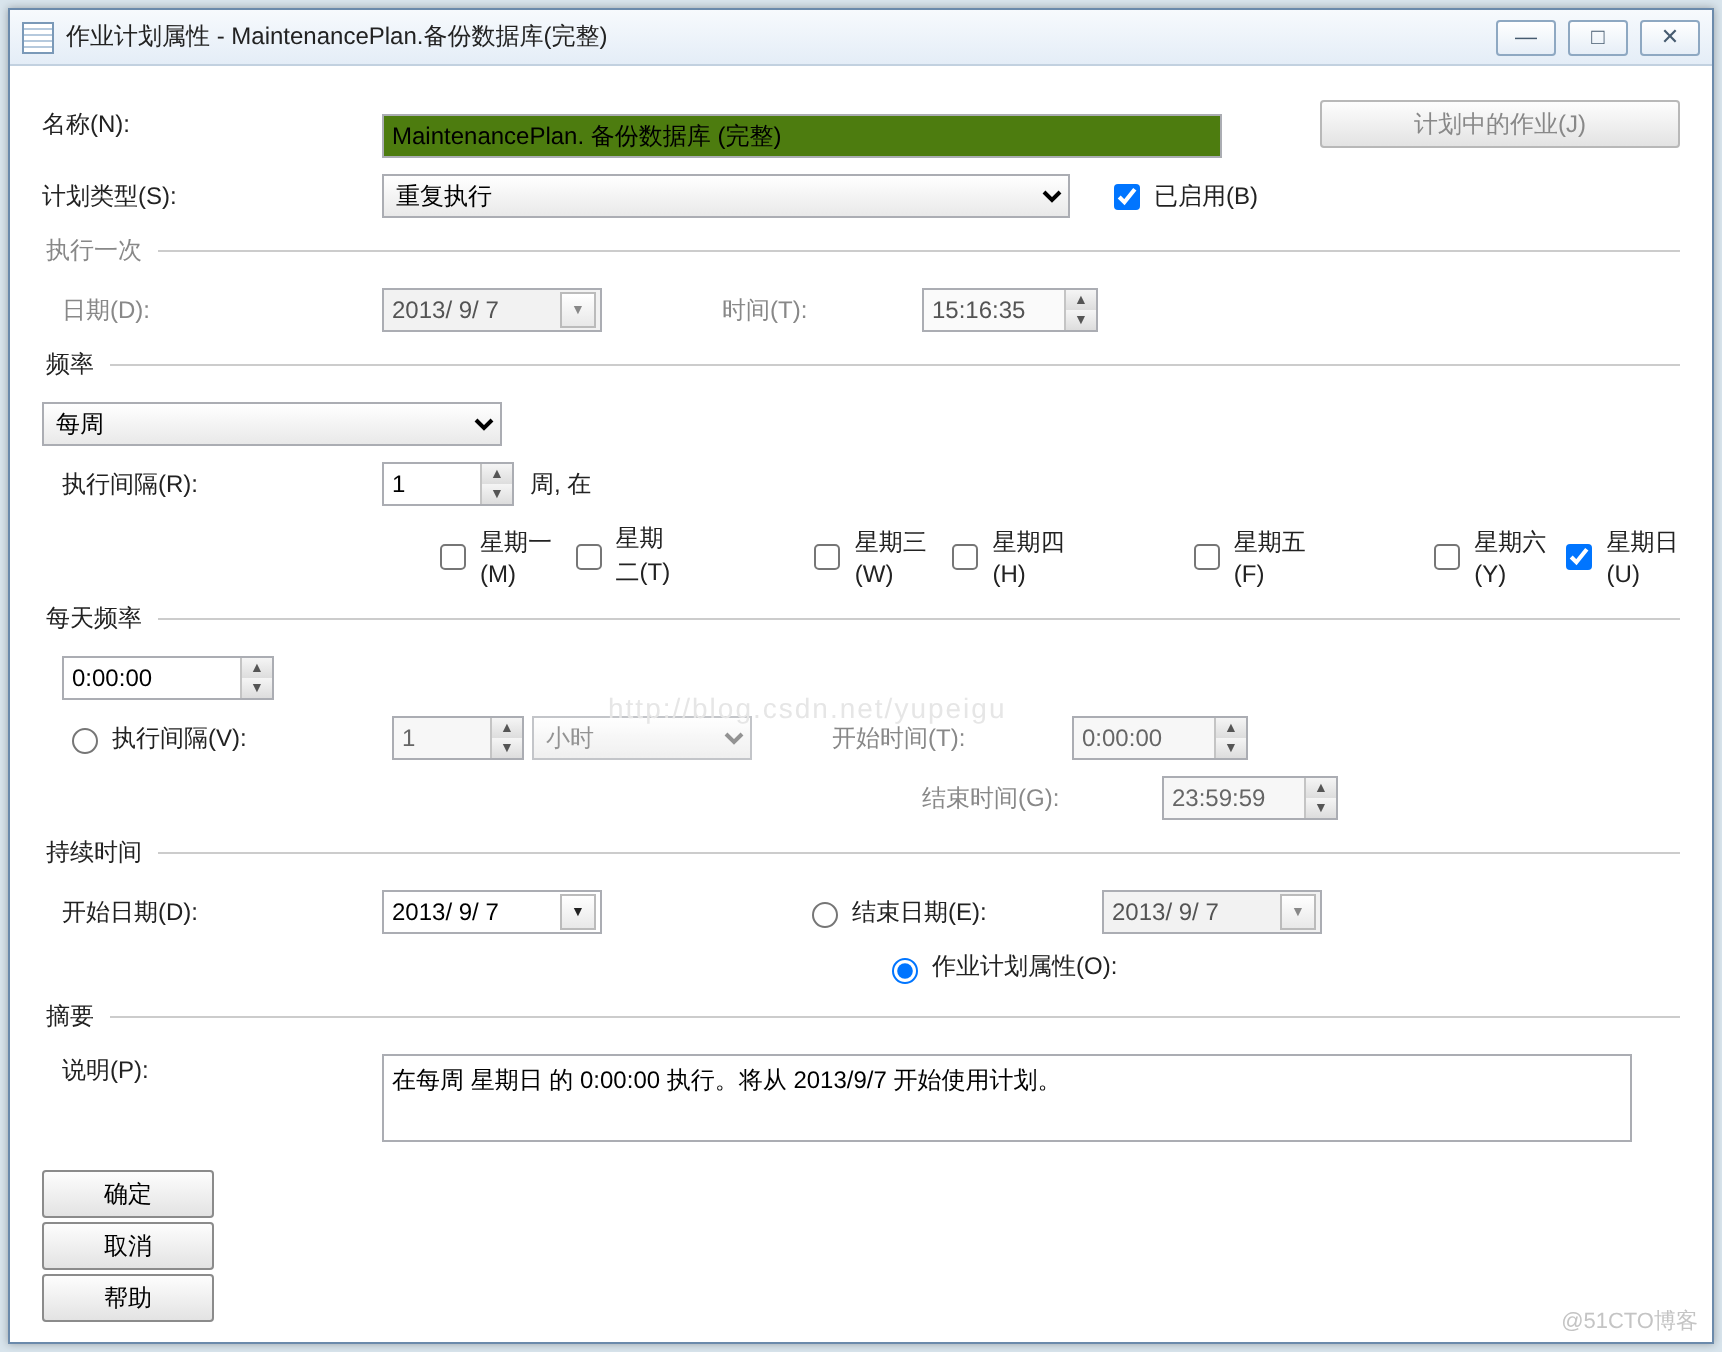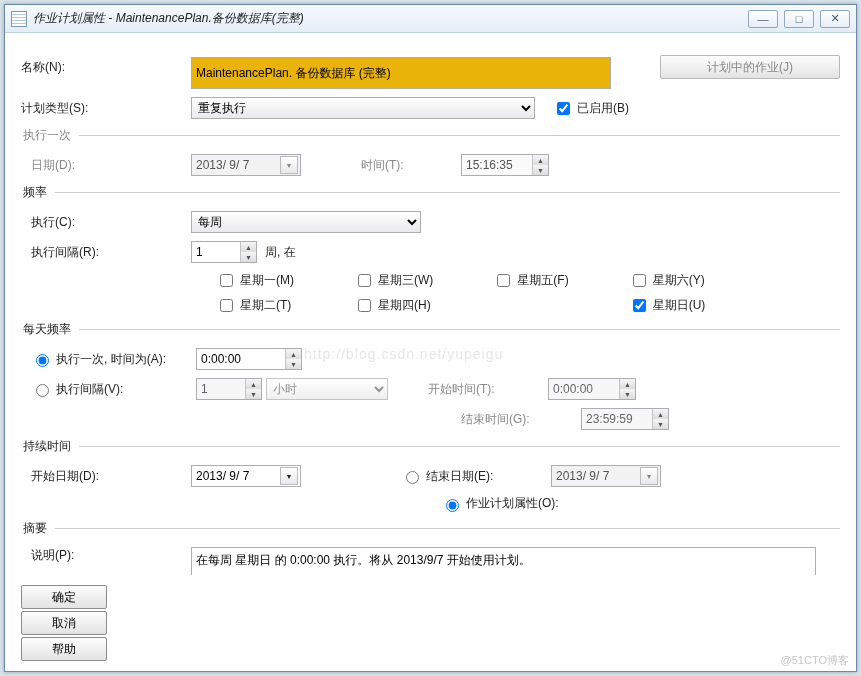--- a/index.html
+++ b/index.html
@@ -1,44 +1,44 @@
 <!DOCTYPE html>
 <html><head>
 <meta charset="utf-8">
 <style>
 * { box-sizing: border-box; font-family: "Microsoft YaHei", SimSun, Arial, sans-serif; font-size: 12px; }
 body { margin: 0; background: #d8e4ec; padding: 4px; }
 .window { width: 853px; height: 668px; background: #fff; border: 1px solid #6b8aab; box-shadow: 0 0 4px rgba(0,0,0,0.3); display: flex; flex-direction: column; }
 .titlebar { height: 28px; background: linear-gradient(#f7fafd,#e4edf7); border-bottom: 1px solid #c2d1e0; display: flex; align-items: center; padding: 0 6px; }
 .titlebar-icon { width: 16px; height: 16px; border: 1px solid #7a99b8; margin-right: 6px; background: repeating-linear-gradient(#fff,#fff 2px,#b5c9dd 2px,#b5c9dd 3px); }
-.titlebar-text { flex: 1; color: #222; font-style: italic; }
+.titlebar-text { flex: 1; color: #222; }
 .winbtns { display: flex; gap: 6px; }
 .winbtn { width: 30px; height: 18px; border: 1px solid #8ea8c2; border-radius: 2px; background: linear-gradient(#fff,#e6eef7); display: flex; align-items: center; justify-content: center; color: #465b70; font-size: 11px; cursor: default; }
 .content { flex: 1; padding: 12px 16px 8px 16px; overflow: hidden; color: #222; }
 .row { display: flex; align-items: center; margin-bottom: 8px; }
 .lbl { width: 170px; color: #222; }
 .lbl-dis { color: #888; }
-input[type=text].field { height: 32px; border: 1px solid #abadb3; padding: 2px 4px; background: #eab308; margin-top: 12px; }
+input[type=text].field { height: 22px; border: 1px solid #abadb3; padding: 2px 4px; background: #4d7c0f; margin-top: 12px; }
 .readonly { background: #f7f7f7; color: #666; }
 select.field { height: 22px; border: 1px solid #abadb3; background: linear-gradient(#fff,#e9e9e9); padding: 1px 2px; }
 .btn { height: 24px; border: 1px solid #8b8b8b; background: linear-gradient(#fdfdfd,#e3e3e3); padding: 0 14px; border-radius: 2px; cursor: default; }
 .btn-dis { color: #888; border-color: #b8b8b8; }
 fieldset.sep { border: none; border-top: 1px solid #ccc; margin: 6px 0 10px 0; padding: 0; }
 fieldset.sep legend { padding-right: 8px; color: #222; }
 fieldset.sep.dis legend { color: #888; }
 .spin { display: inline-flex; border: 1px solid #abadb3; height: 22px; }
 .spin input { border: none; width: 58px; padding: 2px 4px; }
 .spin .arrows { width: 16px; display: flex; flex-direction: column; border-left: 1px solid #c4c4c4; }
 .spin .arrows span { flex:1; display:flex; align-items:center; justify-content:center; font-size: 7px; background: linear-gradient(#f5f5f5,#ddd); color:#555; }
 .datebox { display:inline-flex; border:1px solid #abadb3; height:22px; align-items:center; background:#fff; }
 .datebox.dis { background:#f2f2f2; color:#888; }
 .datebox input { border:none; width:88px; padding:2px 4px; background:transparent; }
 .datebox .dd { width:18px; height:18px; border:1px solid #bbb; margin-right:2px; display:flex; align-items:center; justify-content:center; font-size: 7px; background:linear-gradient(#fff,#e8e8e8); }
 .days { display:flex; gap: 60px; padding-left: 195px; margin-bottom: 6px; }
-.days .col { display:flex; flex-direction:column; gap: 6px; }
+.days .col { display:flex; flex-direction:row; gap: 6px; }
 .chk { display:flex; align-items:center; gap:4px; }
 .chk input { width:13px; height:13px; }
 .textarea { width: 625px; height: 44px; border:1px solid #abadb3; padding:4px; resize:none; overflow:auto; }
 .footer { display:flex; justify-content:flex-end; gap:2px; padding: 10px 16px; border-top: 0; flex-direction: column; }
 .footer .btn { width: 86px; }
 .watermark { position: absolute; right: 8px; bottom: 4px; color: #c4c4c4; font-size: 11px; }
 .watermark2 { position:absolute; left:300px; top:342px; color:#e6e6e6; font-size:14px; letter-spacing:1px; }
 .wrap { position: relative; }
 </style>
 </head>
@@ -94,21 +94,20 @@
               <span>▲</span>
               <span>▼</span>
             </span>
       </span>
     </div>
 
     <fieldset class="sep">
           <legend>频率</legend>
         </fieldset>
     <div class="row">
-      <span class="lbl" style="padding-left:10px">执行(C):</span>
       <select class="field" style="width:230px"><option>每周</option></select>
     </div>
     <div class="row">
       <span class="lbl" style="padding-left:10px">执行间隔(R):</span>
       <span class="spin">
         <input style="width: 48px;" value="1">
         <span class="arrows">
               <span>▲</span>
               <span>▼</span>
             </span>
@@ -152,24 +151,20 @@
               <span>星期日(U)</span>
             </label>
       </div>
     </div>
 
     <fieldset class="sep">
           <legend>每天频率</legend>
         </fieldset>
     <div class="row">
       <span style="width:10px"></span>
-      <label class="chk" style="width:165px">
-            <input type="radio" name="dfreq" checked="" style="">
-            <span>执行一次, 时间为(A):</span>
-          </label>
       <span class="spin">
         <input style="width: 88px;" value="0:00:00">
         <span class="arrows">
               <span>▲</span>
               <span>▼</span>
             </span>
       </span>
     </div>
     <div class="row">
       <span style="width:10px"></span>
@@ -177,21 +172,21 @@
             <input type="radio" name="dfreq" style="">
             <span>执行间隔(V):</span>
           </label>
       <span class="spin">
         <input disabled="" class="readonly" style="width: 48px;" value="1">
         <span class="arrows">
               <span>▲</span>
               <span>▼</span>
             </span>
       </span>
-      <select class="field readonly" disabled="" style="width:122px;margin-left:4px"><option>小时</option></select>
+      <select class="field readonly" disabled="" style="width:110px;margin-left:4px"><option>小时</option></select>
       <span style="width:40px"></span>
       <span style="width:120px" class="lbl-dis">开始时间(T):</span>
       <span class="spin">
         <input disabled="" class="readonly" style="width: 70px;" value="0:00:00">
         <span class="arrows">
               <span>▲</span>
               <span>▼</span>
             </span>
       </span>
     </div>

